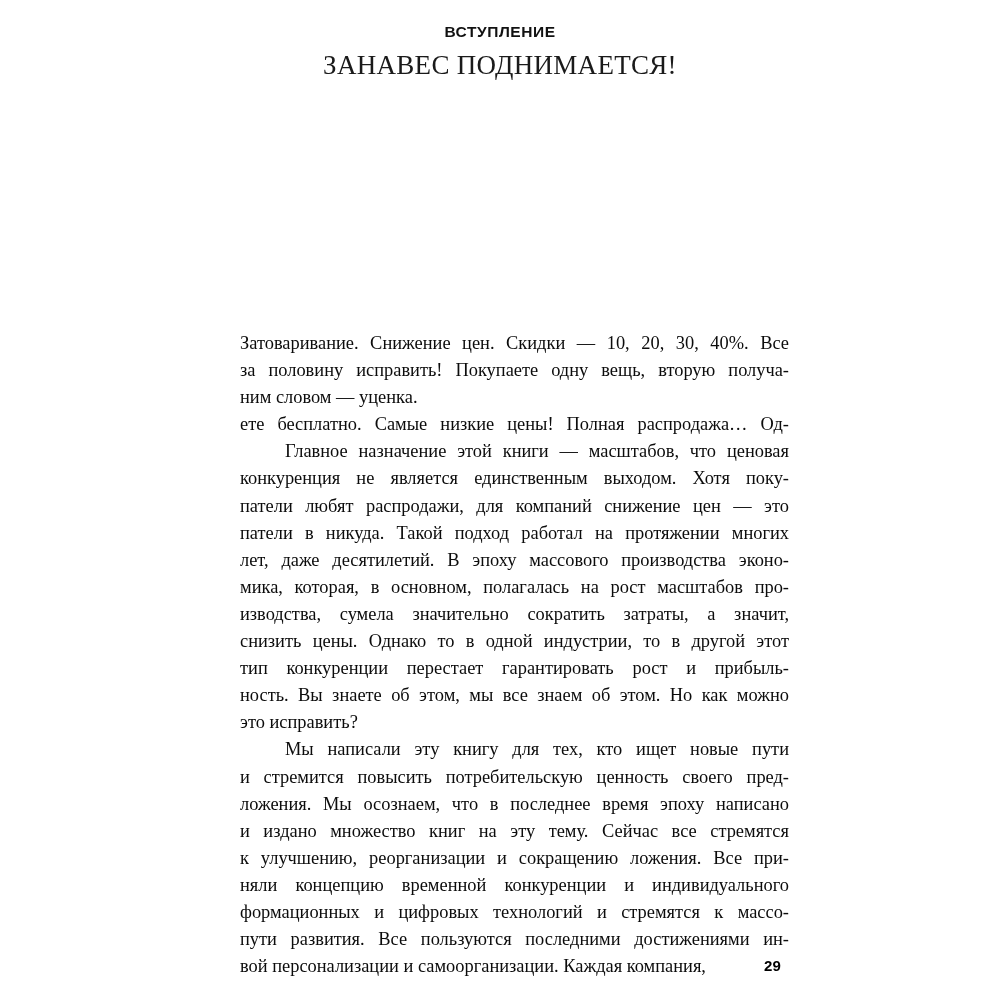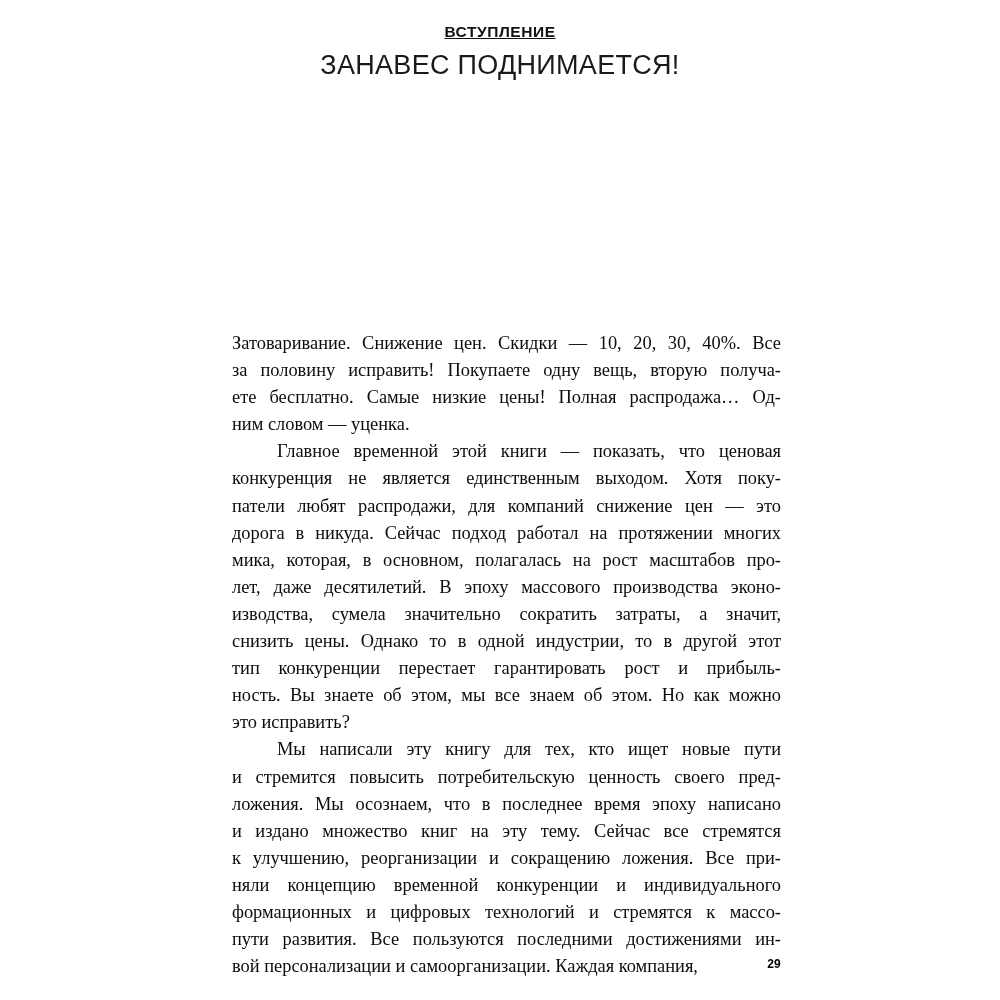--- a/index.html
+++ b/index.html
@@ -34,38 +34,37 @@
   }
 
   .eyebrow {
     font-family: "Liberation Sans", "DejaVu Sans", sans-serif;
     font-weight: 700;
     font-size: 15.5px;
     letter-spacing: 0.55px;
     color: #111111;
     line-height: 20px;
     margin: 0;
-    text-decoration: underline;
   }
 
   .chapter-title {
-    font-family: Liberation Sans, sans-serif;
+    font-family: Liberation Serif, serif;
     font-weight: 300;
     font-size: 27px;
     letter-spacing: 0.3px;
     color: #1a1a1a;
     line-height: 34px;
     margin: 6px 0 0 0;
     white-space: nowrap;
   }
 
   
   .body-column {
     position: absolute;
-    left: 232px;
+    left: 240px;
     top: 330px;
     width: 549px;
   }
 
   .para {
     margin: 0;
     font-size: 18.4px;
     line-height: 27.1px;
     text-align: justify;
     text-align-last: left;
@@ -96,49 +95,49 @@
 
   
   .folio {
     position: absolute;
     left: 0;
     top: 957px;
     width: 781px;
     text-align: right;
     font-family: "Liberation Sans", "DejaVu Sans", sans-serif;
     font-weight: 700;
-    font-size: 12px;
+    font-size: 15px;
     letter-spacing: 0.2px;
     color: #000000;
   }
 </style>
 </head>
 <body>
 
 <div class="page">
 
   <div class="header">
     <div class="eyebrow">ВСТУПЛЕНИЕ</div>
     <div class="chapter-title">ЗАНАВЕС ПОДНИМАЕТСЯ!</div>
   </div>
 
   <div class="body-column">
       <p class="para" style="text-indent: 0px;">
         <span class="line">Затоваривание. Снижение цен. Скидки — 10, 20, 30, 40%. Все</span>
         <span class="line">за половину исправить! Покупаете одну вещь, вторую получа-</span>
+        <span class="line last">ним словом — уценка.</span>
         <span class="line">ете бесплатно. Самые низкие цены! Полная распродажа… Од-</span>
-        <span class="line last">ним словом — уценка.</span>
       </p>
       <p class="para indent" style="text-indent: 0px;">
-        <span class="line first-indent">Главное временной этой книги — показать, что ценовая</span>
+        <span class="line first-indent">Главное назначение этой книги — масштабов, что ценовая</span>
         <span class="line">конкуренция не является единственным выходом. Хотя поку-</span>
         <span class="line">патели любят распродажи, для компаний снижение цен — это</span>
-        <span class="line">дорога в никуда. Сейчас подход работал на протяжении многих</span>
+        <span class="line">патели в никуда. Такой подход работал на протяжении многих</span>
+        <span class="line">лет, даже десятилетий. В эпоху массового производства эконо-</span>
         <span class="line">мика, которая, в основном, полагалась на рост масштабов про-</span>
-        <span class="line">лет, даже десятилетий. В эпоху массового производства эконо-</span>
         <span class="line">изводства, сумела значительно сократить затраты, а значит,</span>
         <span class="line">снизить цены. Однако то в одной индустрии, то в другой этот</span>
         <span class="line">тип конкуренции перестает гарантировать рост и прибыль-</span>
         <span class="line">ность. Вы знаете об этом, мы все знаем об этом. Но как можно</span>
         <span class="line last">это исправить?</span>
       </p>
       <p class="para indent" style="text-indent: 0px;">
         <span class="line first-indent">Мы написали эту книгу для тех, кто ищет новые пути</span>
         <span class="line">и стремится повысить потребительскую ценность своего пред-</span>
         <span class="line">ложения. Мы осознаем, что в последнее время эпоху написано</span>

